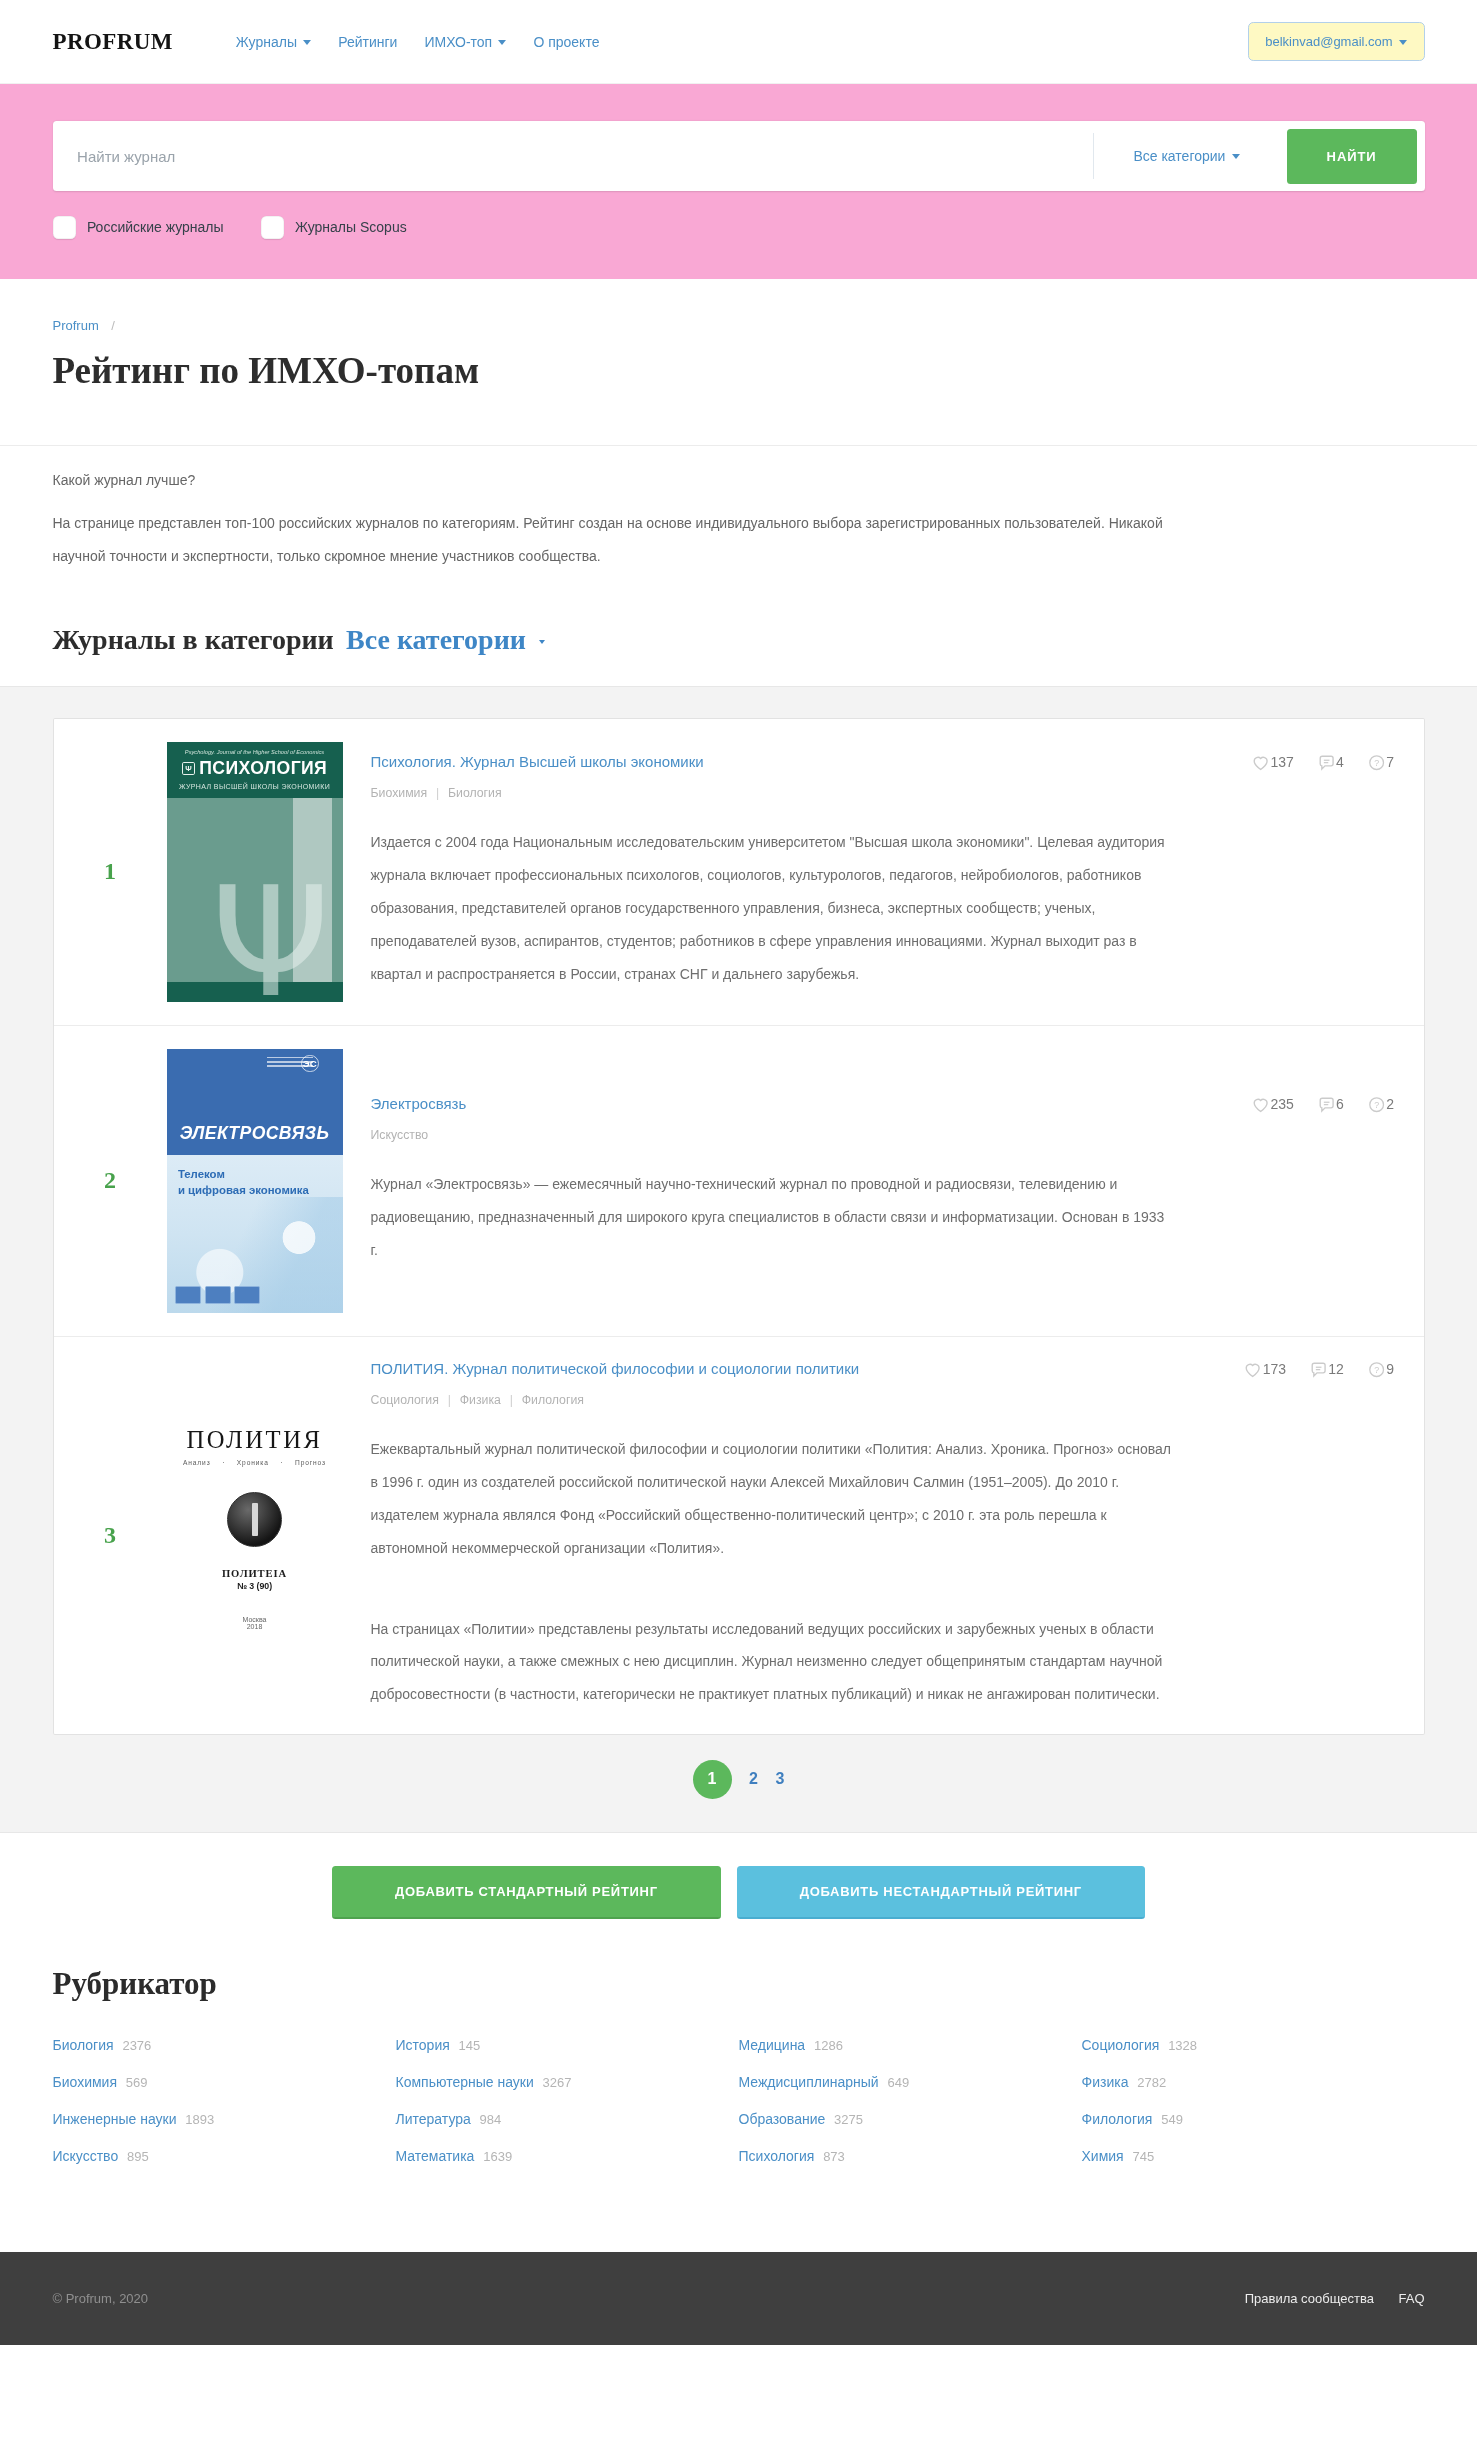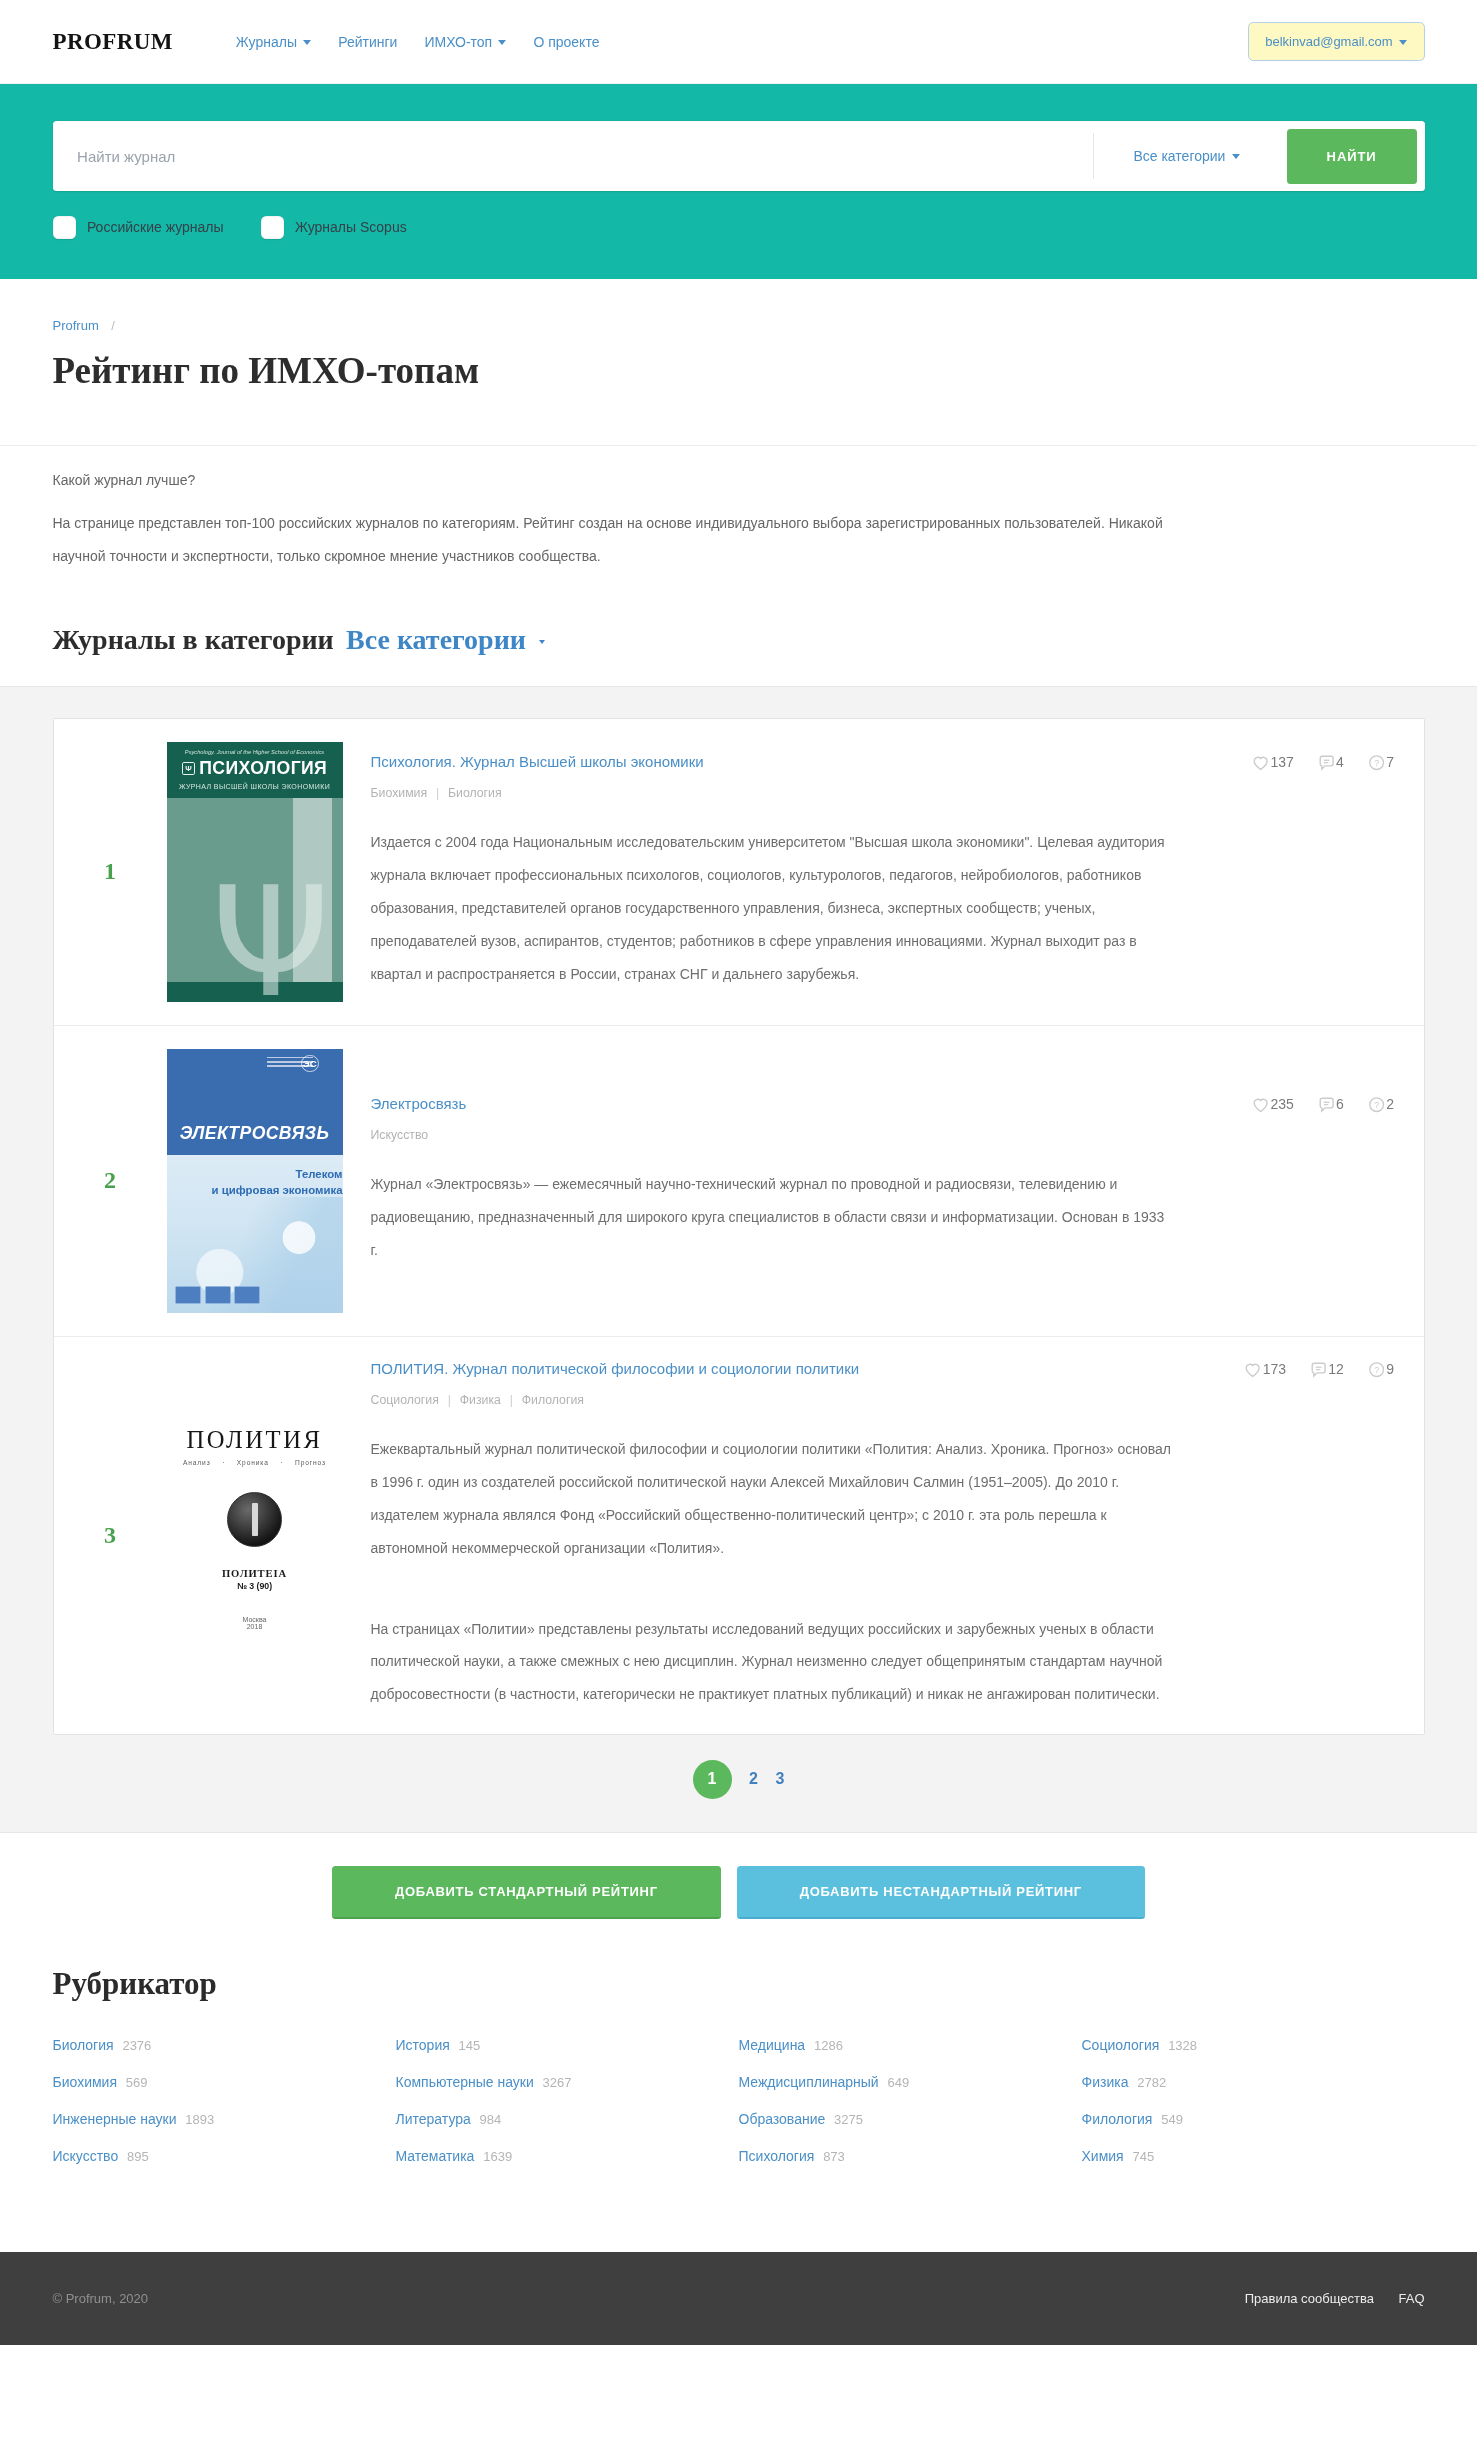--- a/index.html
+++ b/index.html
@@ -26,21 +26,21 @@
     font-weight:bold; font-size:23px; letter-spacing:0.4px; color:#141414;
   }
   .mainnav { display:flex; margin-left:63px; gap:27px; }
   .mainnav .nav-item { color:#4a8fc7; font-size:14px; }
   .user-btn {
     margin-left:auto; border:0.9px solid #b2d0ea; border-radius:5.3px;
     padding:11.4px 16.7px; color:#4a8fc7; font-size:13px; background:#fef9c3; cursor:pointer;
   }
 
   
-  .searchband { background:#14b8a6; padding:37px 0 40px; }
+  .searchband { background:#f9a8d4; padding:37px 0 40px; }
   .searchbar {
     display:flex; align-items:center; height:70px; background:#fff;
     border-radius:3.5px; box-shadow:0 0.9px 1.8px rgba(0,0,0,.12);
   }
   .search-input {
     flex:1; height:100%; border:none; outline:none; font-size:15px;
     padding:0 24.6px; color:#555; background:transparent;
     font-family:"Liberation Sans","DejaVu Sans",sans-serif;
   }
   .search-input::placeholder { color:#9aa3ab; }
@@ -132,21 +132,21 @@
   
   .cover2 { height:264px; background:linear-gradient(180deg,#eef5fb 0%,#cfe4f2 70%,#bcd9ec 100%); }
   .c2-band { position:relative; height:106px; background:#3a6cb0; }
   .c2-logo { position:absolute; top:6.2px; right:24px; color:#fff; font-size:9.7px; font-weight:bold;
              border:0.9px solid rgba(255,255,255,.7); border-radius:50%; width:17.6px; height:17.6px;
              line-height:16px; text-align:center; }
   .c2-lines { position:absolute; top:8px; right:30px; width:46px; }
   .c2-lines i { display:block; height:1.8px; background:rgba(255,255,255,.65); margin-bottom:2.6px; }
   .c2-title { position:absolute; left:0; right:0; bottom:10.6px; text-align:center;
               color:#fff; font-weight:bold; font-style:italic; font-size:17.6px; letter-spacing:0.4px; }
-  .c2-sub { margin:12.3px 0 0 11.4px; color:#2d6cb5; font-weight:bold; font-size:11.4px; line-height:1.4;text-align:right; }
+  .c2-sub { margin:12.3px 0 0 11.4px; color:#2d6cb5; font-weight:bold; font-size:11.4px; line-height:1.4; }
   .c2-art { position:absolute; left:0; right:0; top:148px; bottom:0;
             background:
               radial-gradient(circle at 75% 35%, rgba(255,255,255,.8) 0 16px, rgba(255,255,255,0) 16.7px),
               radial-gradient(circle at 30% 65%, rgba(255,255,255,.6) 0 23px, rgba(255,255,255,0) 24px),
               linear-gradient(115deg, rgba(163,203,231,.0) 40%, rgba(163,203,231,.55) 70%); }
   .c2-thumbs { position:absolute; left:8.8px; bottom:8.8px; display:flex; gap:3.5px; }
   .c2-thumbs i { width:26px; height:17.6px; background:#4d7fc0; border:0.9px solid #8fb4dd; border-radius:1.8px; }
 
   
   .cover3 { height:290px; background:#fff; text-align:center; padding-top:26px; }

